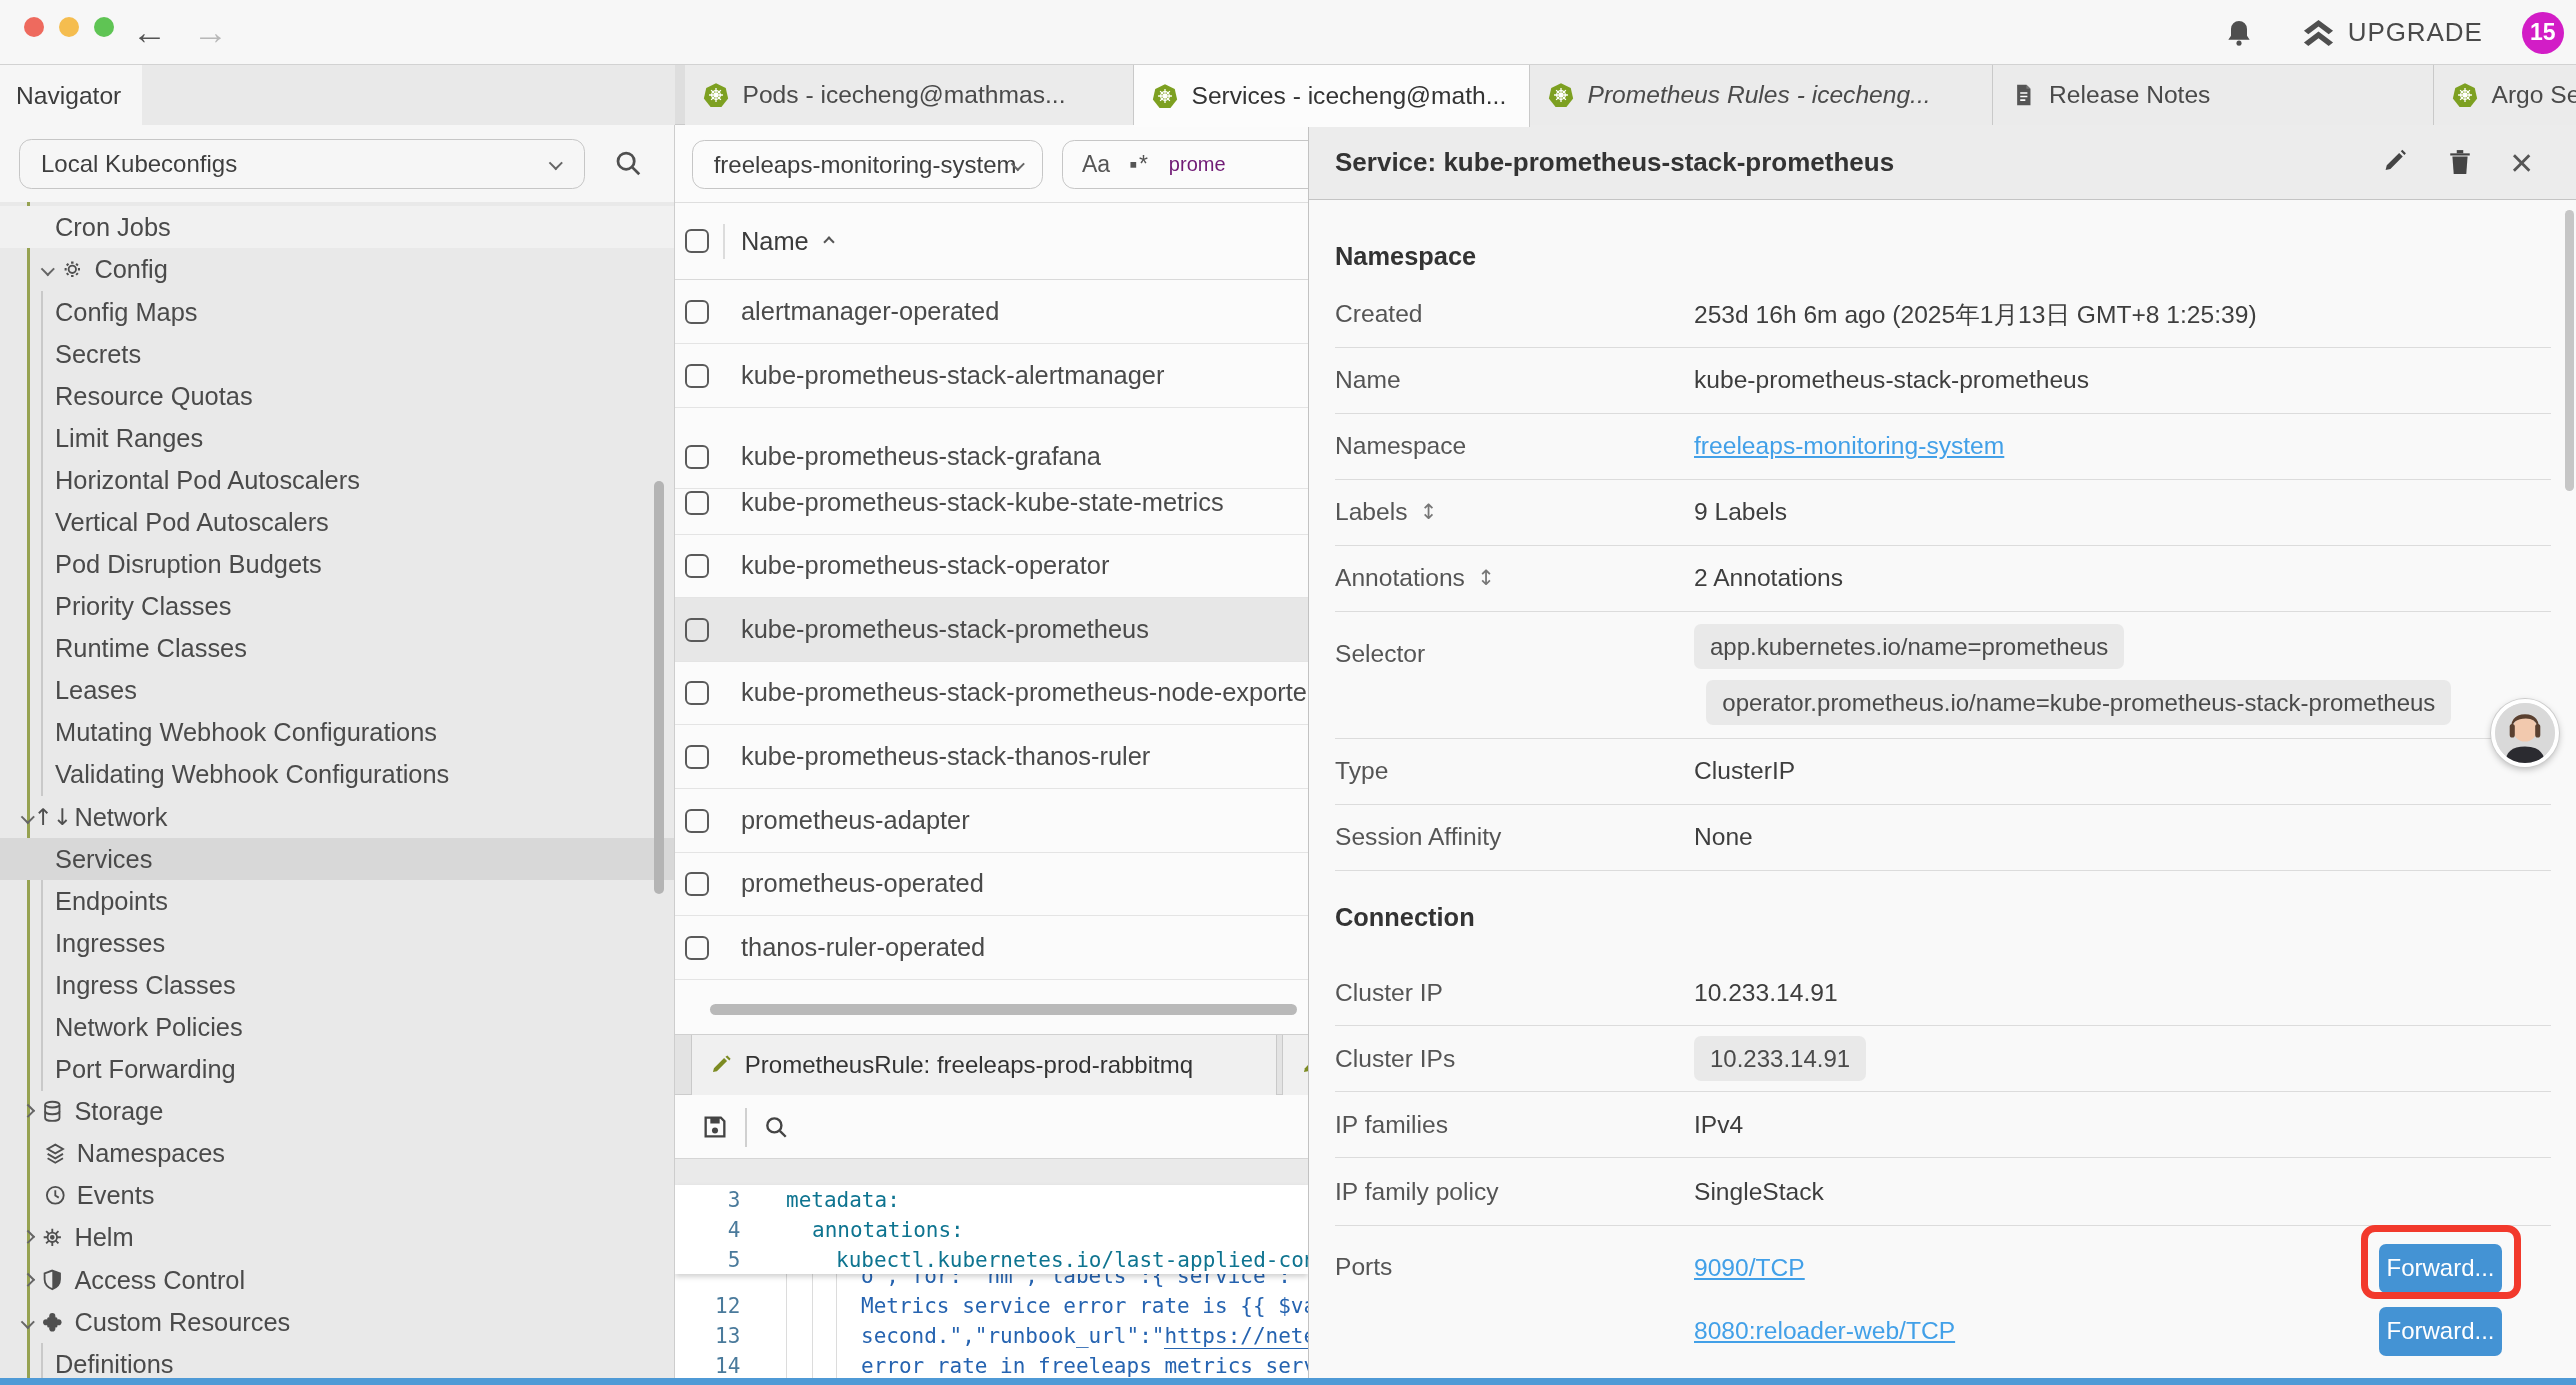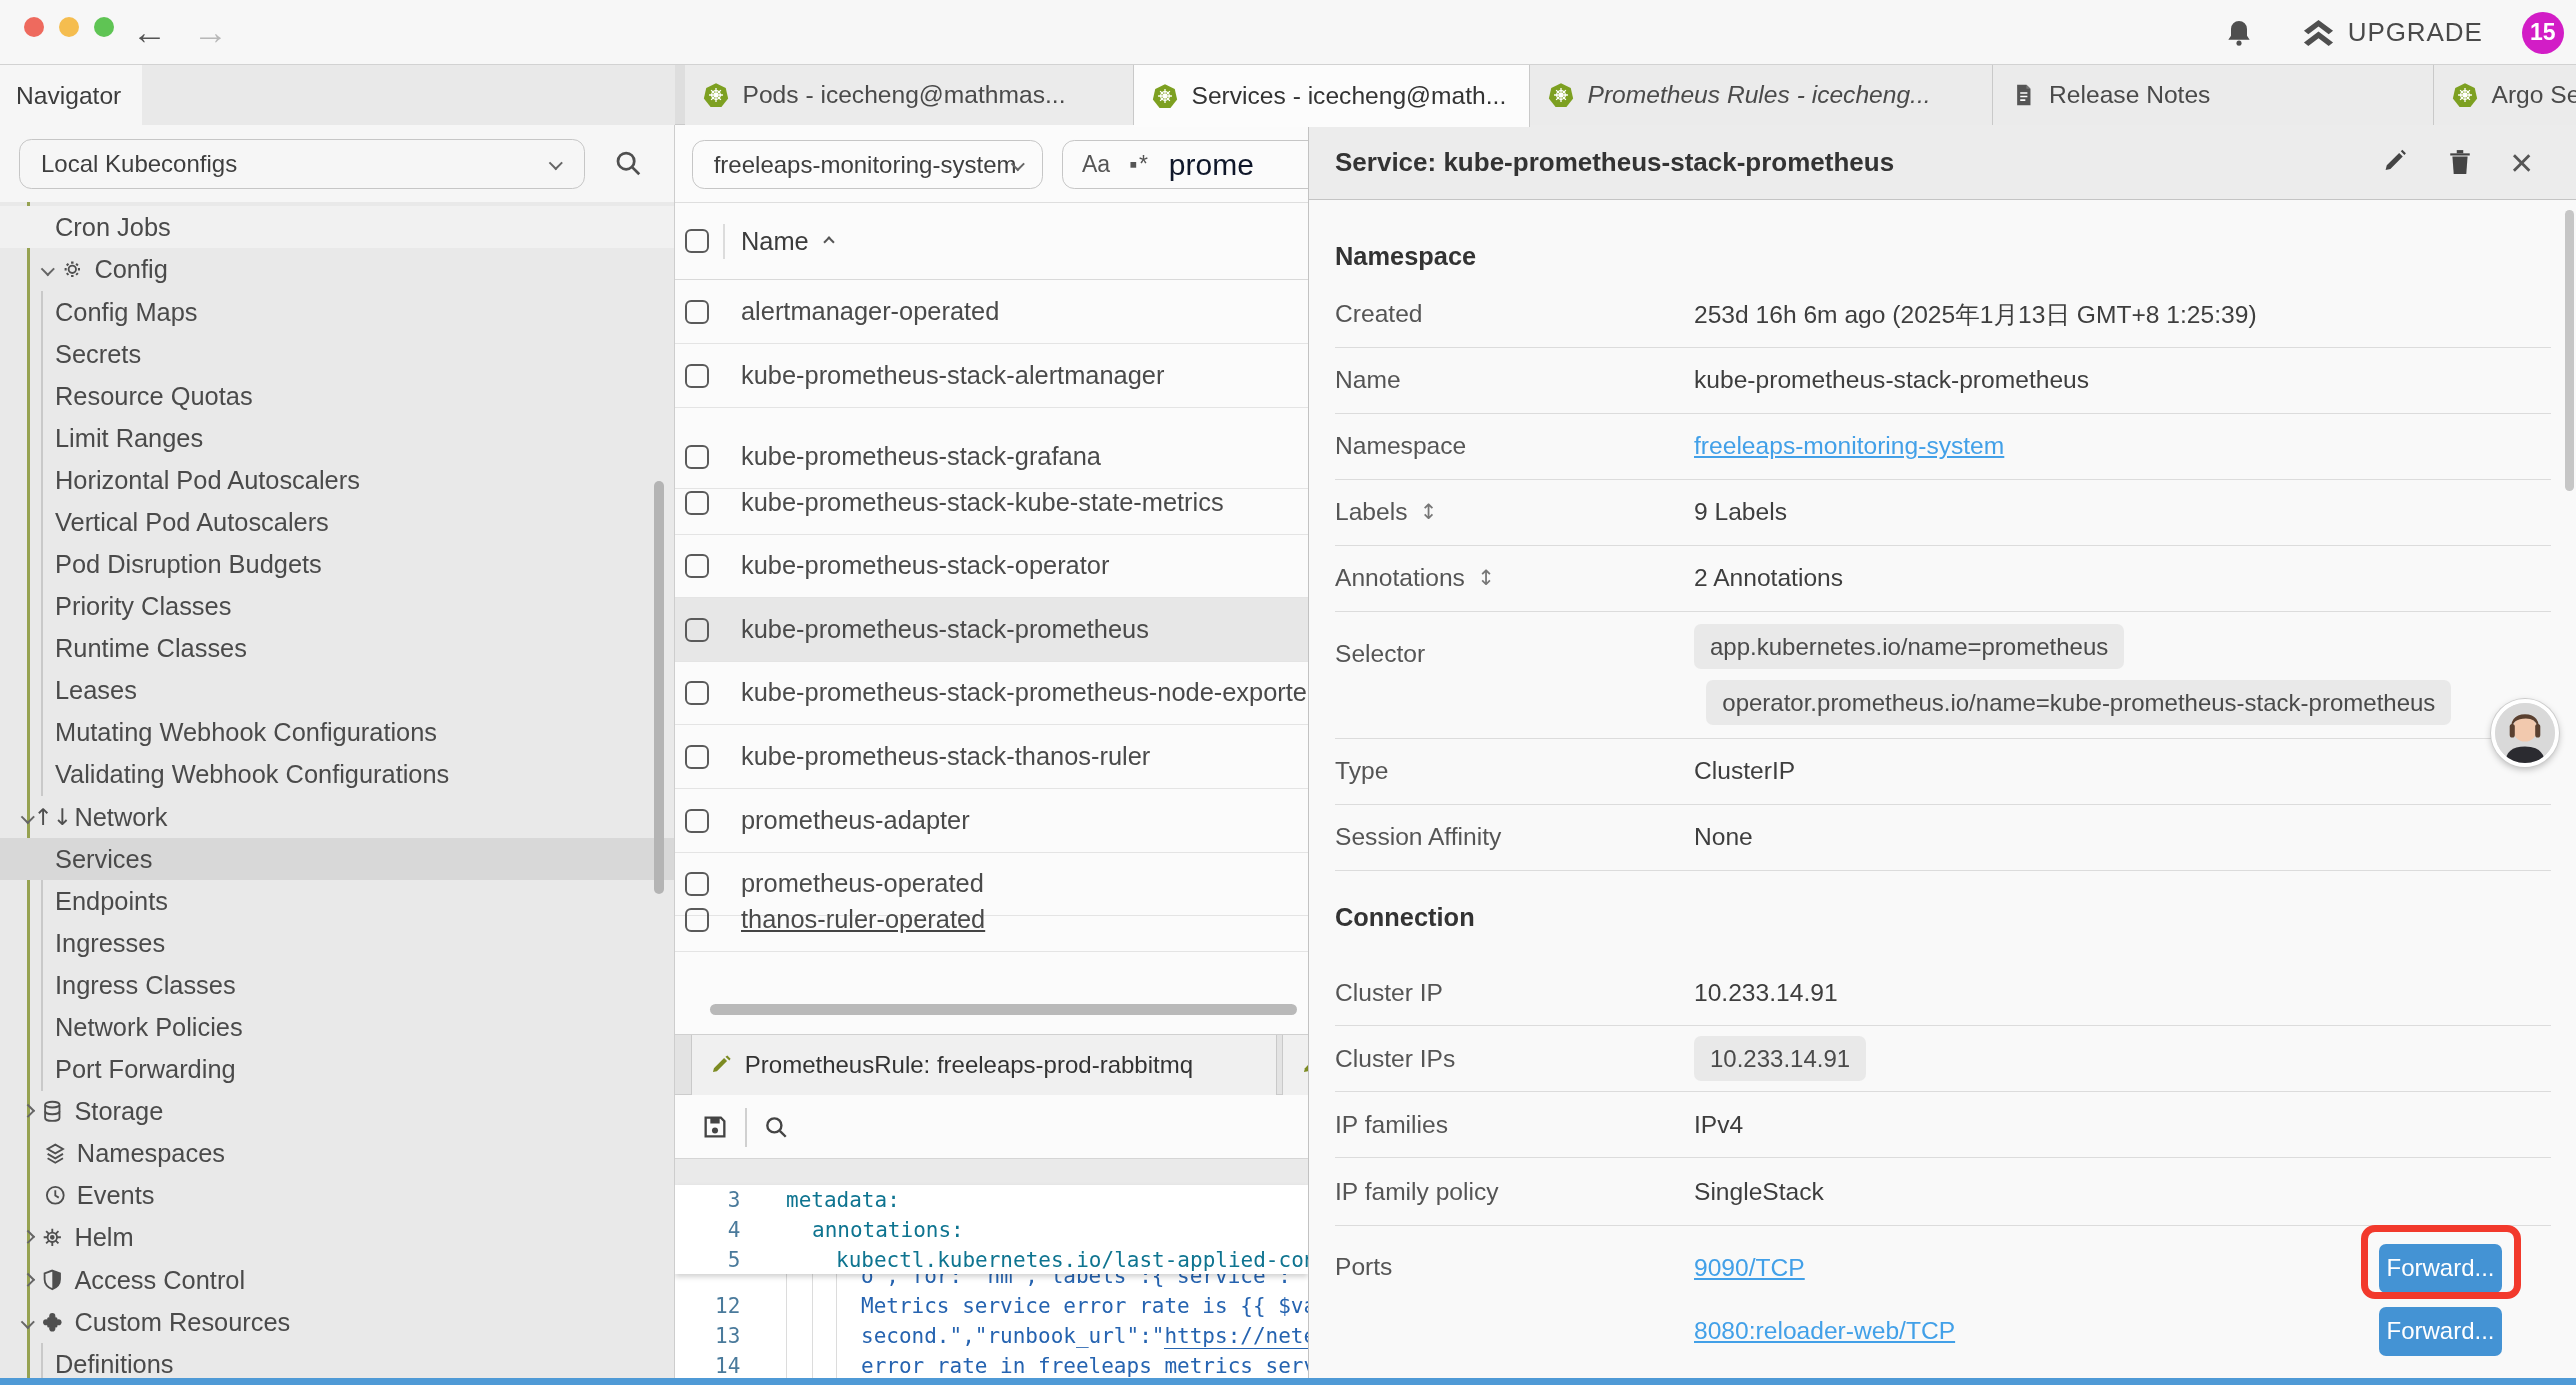--- a/index.html
+++ b/index.html
@@ -65,21 +65,21 @@
     background:#fbfbfb; border-bottom:1.8px solid #dedede; }
   .ns-select { position:absolute; left:16.7px; top:15px; width:351px; height:49px;
     border:1.8px solid #c6c6c6; border-radius:12.3px; background:#fbfbfb;
     display:flex; align-items:center; padding:0 21px; font-size:24px; color:#3e3e3e; }
   .ns-select .chev { position:absolute; right:19px; top:17.5px; }
   .filter-box { position:absolute; left:387px; top:15px; width:281px; height:49px;
     border:1.8px solid #c6c6c6; border-radius:12.3px; background:#fbfbfb;
     display:flex; align-items:center; gap:19px; padding:0 19px; }
   .filter-box .f-case { font-size:23px; color:#555; }
   .filter-box .f-regex { font-size:23px; color:#555; letter-spacing:1.8px; }
-  .filter-box .f-value { font-size:30px; color:#0f172a; }
+  .filter-box .f-value { font-size:20px; color:#701a75; }
   .table-header { position:absolute; left:0; top:78px; width:633px; height:77px;
     background:#fbfbfb; border-bottom:1.8px solid #d9d9d9; }
   .cbox { position:absolute; left:9.6px; width:24px; height:24px; border:2.2px solid #5a5a5a;
     border-radius:6.1px; background:transparent; }
   .table-header .cbox { top:26px; }
   .hdr-div { position:absolute; left:48px; top:21px; width:1.8px; height:35px; background:#dcdcdc; }
   .hdr-name { position:absolute; left:66px; top:0; height:77px; display:flex; align-items:center;
     font-size:25.4px; color:#3c3c3c; }
   .hdr-name .chev { margin-left:16px; width:8px; height:8px; border-color:#555; }
   .rows { position:absolute; left:0; top:155px; width:633px; }
@@ -477,21 +477,21 @@
           <span class="r-label">kube-prometheus-stack-thanos-ruler</span>
         </div>
         <div class="lrow" style="top: 509px;">
           <span class="cbox"></span>
           <span class="r-label">prometheus-adapter</span>
         </div>
         <div class="lrow" style="top: 572px;">
           <span class="cbox"></span>
           <span class="r-label">prometheus-operated</span>
         </div>
-        <div class="lrow" style="top: 608px; text-decoration: underline;">
+        <div class="lrow" style="top: 636px;">
           <span class="cbox"></span>
           <span class="r-label">thanos-ruler-operated</span>
         </div>
       </div>
     <div class="h-scroll"></div>
 
     <div class="ed-tabs">
       <div class="ed-tab" style="left:16px;width:586px">
         <span>
           <svg width="23" height="23" viewBox="0 0 24 24" fill="#7c8b22">

